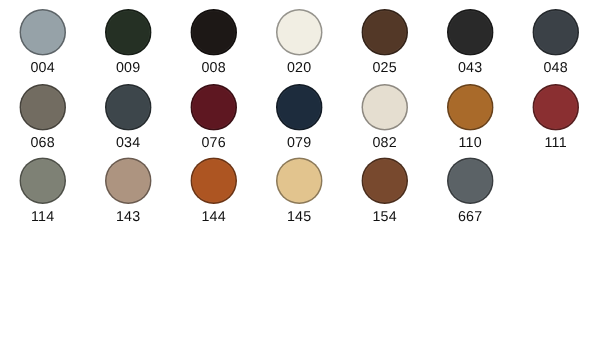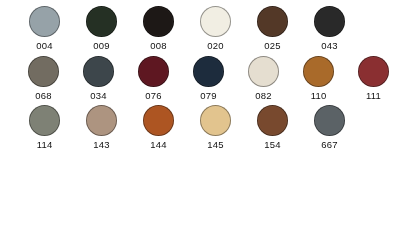--- a/index.html
+++ b/index.html
@@ -11,21 +11,21 @@
     width: 405px;
     height: 157px;
     overflow: hidden;
     font-family: "Liberation Sans", sans-serif;
   }
 
   #palette-grid {
     box-sizing: border-box;
     width: 405px;
     height: 157px;
-    padding: 6px 4px 2px 16px;
+    padding: 6px 4px 2px 0;
     display: flex;
     flex-direction: column;
     background: #ffffff;
   }
 
   .swatch-row {
     display: flex;
     flex-direction: row;
     height: 50px;
     align-items: flex-start;
@@ -80,20 +80,24 @@
         <div class="swatch-label">020</div>
       </div>
       <div class="swatch-cell">
         <div class="swatch-dot" style="background-color: rgb(83, 56, 39);"></div>
         <div class="swatch-label">025</div>
       </div>
       <div class="swatch-cell">
         <div class="swatch-dot" style="background-color: rgb(41, 41, 41);"></div>
         <div class="swatch-label">043</div>
       </div>
+      <div class="swatch-cell">
+        <div class="swatch-dot" style="background-color: rgb(59, 65, 71);"></div>
+        <div class="swatch-label">048</div>
+      </div>
     </div>
     <div class="swatch-row">
       <div class="swatch-cell">
         <div class="swatch-dot" style="background-color: rgb(114, 108, 97);"></div>
         <div class="swatch-label">068</div>
       </div>
       <div class="swatch-cell">
         <div class="swatch-dot" style="background-color: rgb(61, 70, 75);"></div>
         <div class="swatch-label">034</div>
       </div>

